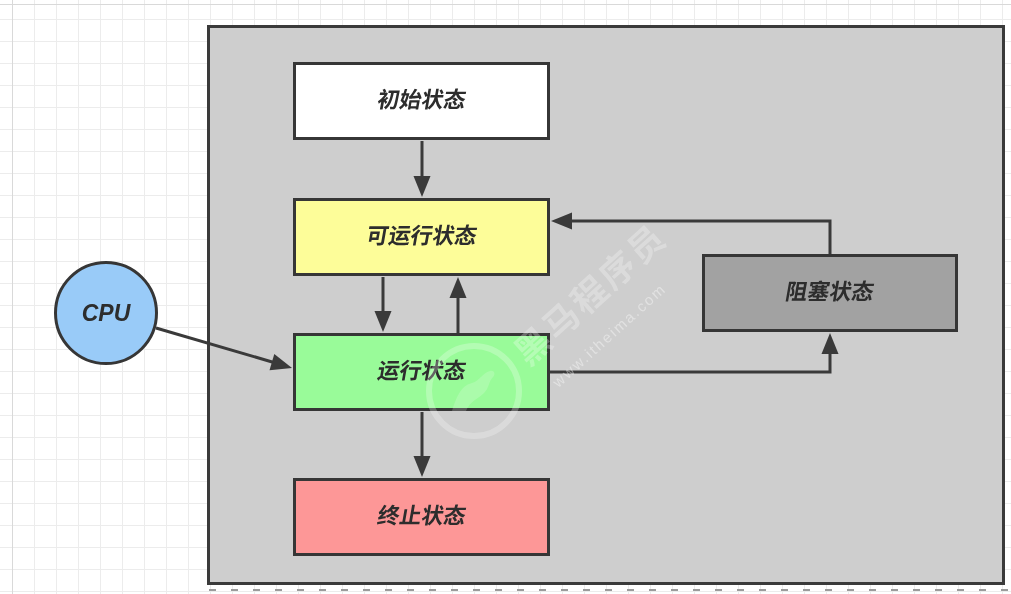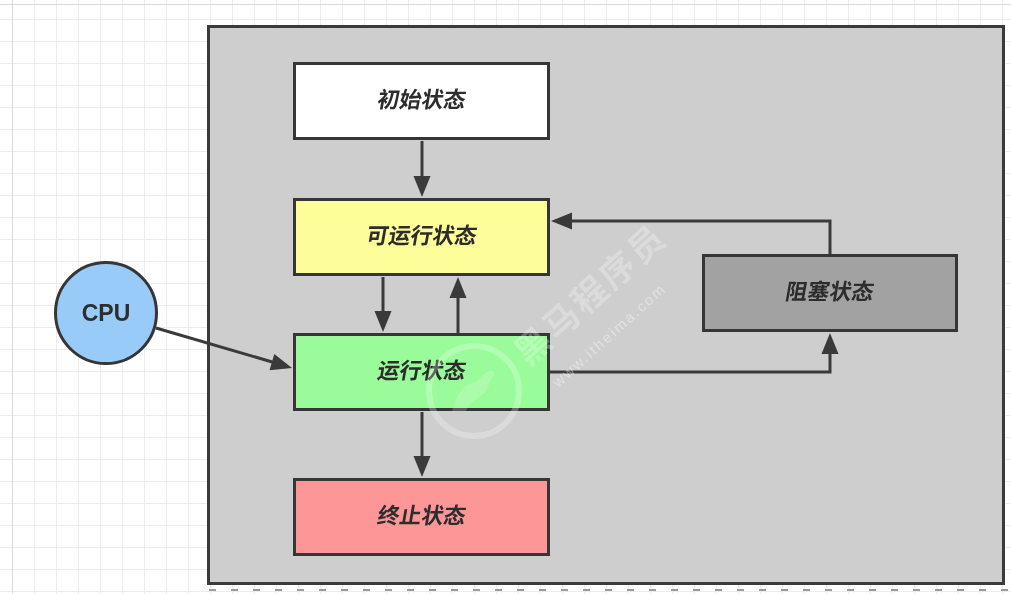--- a/index.html
+++ b/index.html
@@ -17,21 +17,21 @@
     background-image:repeating-linear-gradient(to right,#9b9b9b 0 7px,transparent 7px 22px);}
   .node{position:absolute;box-sizing:border-box;border:3px solid var(--node-border,#363636);
     display:flex;align-items:center;justify-content:center;}
   .node-initial{left:293px;top:62px;width:257px;height:78px;background:var(--initial-fill,#fff);}
   .node-runnable{left:293px;top:198px;width:257px;height:78px;background:var(--runnable-fill,#f9f97e);}
   .node-running{left:293px;top:333px;width:257px;height:78px;background:var(--running-fill,#90f392);}
   .node-terminated{left:293px;top:478px;width:257px;height:78px;background:var(--terminated-fill,#f98d8d);}
   .node-blocked{left:702px;top:254px;width:256px;height:78px;background:var(--blocked-fill,#a7a7a7);}
   .node-cpu{left:54px;top:261px;width:104px;height:104px;border-radius:50%;background:var(--cpu-fill,#88c5f0);}
   .label{color:var(--label,#2d2d2d);}
-  .cpu-label{color:var(--label,#2d2d2d);font-weight:bold;font-size:23px;letter-spacing:0px;}
+  .cpu-label{color:var(--label,#2d2d2d);font-weight:bold;font-style:italic;font-size:23px;letter-spacing:0px;}
   .edges{position:absolute;left:0;top:0;pointer-events:none;}
   .edges .sh{stroke:var(--stroke,#3a3a3a);stroke-width:3;fill:none;}
   .edges .hd{fill:var(--stroke,#3a3a3a);stroke:none;}
   .wm{position:absolute;pointer-events:none;}
   .wm-brand{left:592px;top:296px;transform:translate(-50%,-50%) rotate(-42deg);color:var(--watermark,rgba(255,255,255,.42));}
   .wm-url{left:609px;top:335px;transform:translate(-50%,-50%) rotate(-42deg);color:rgba(255,255,255,0.40);
     font-size:15px;letter-spacing:2px;white-space:nowrap;}
   .wm-logo{left:422px;top:339px;}
 </style>
 </head>

